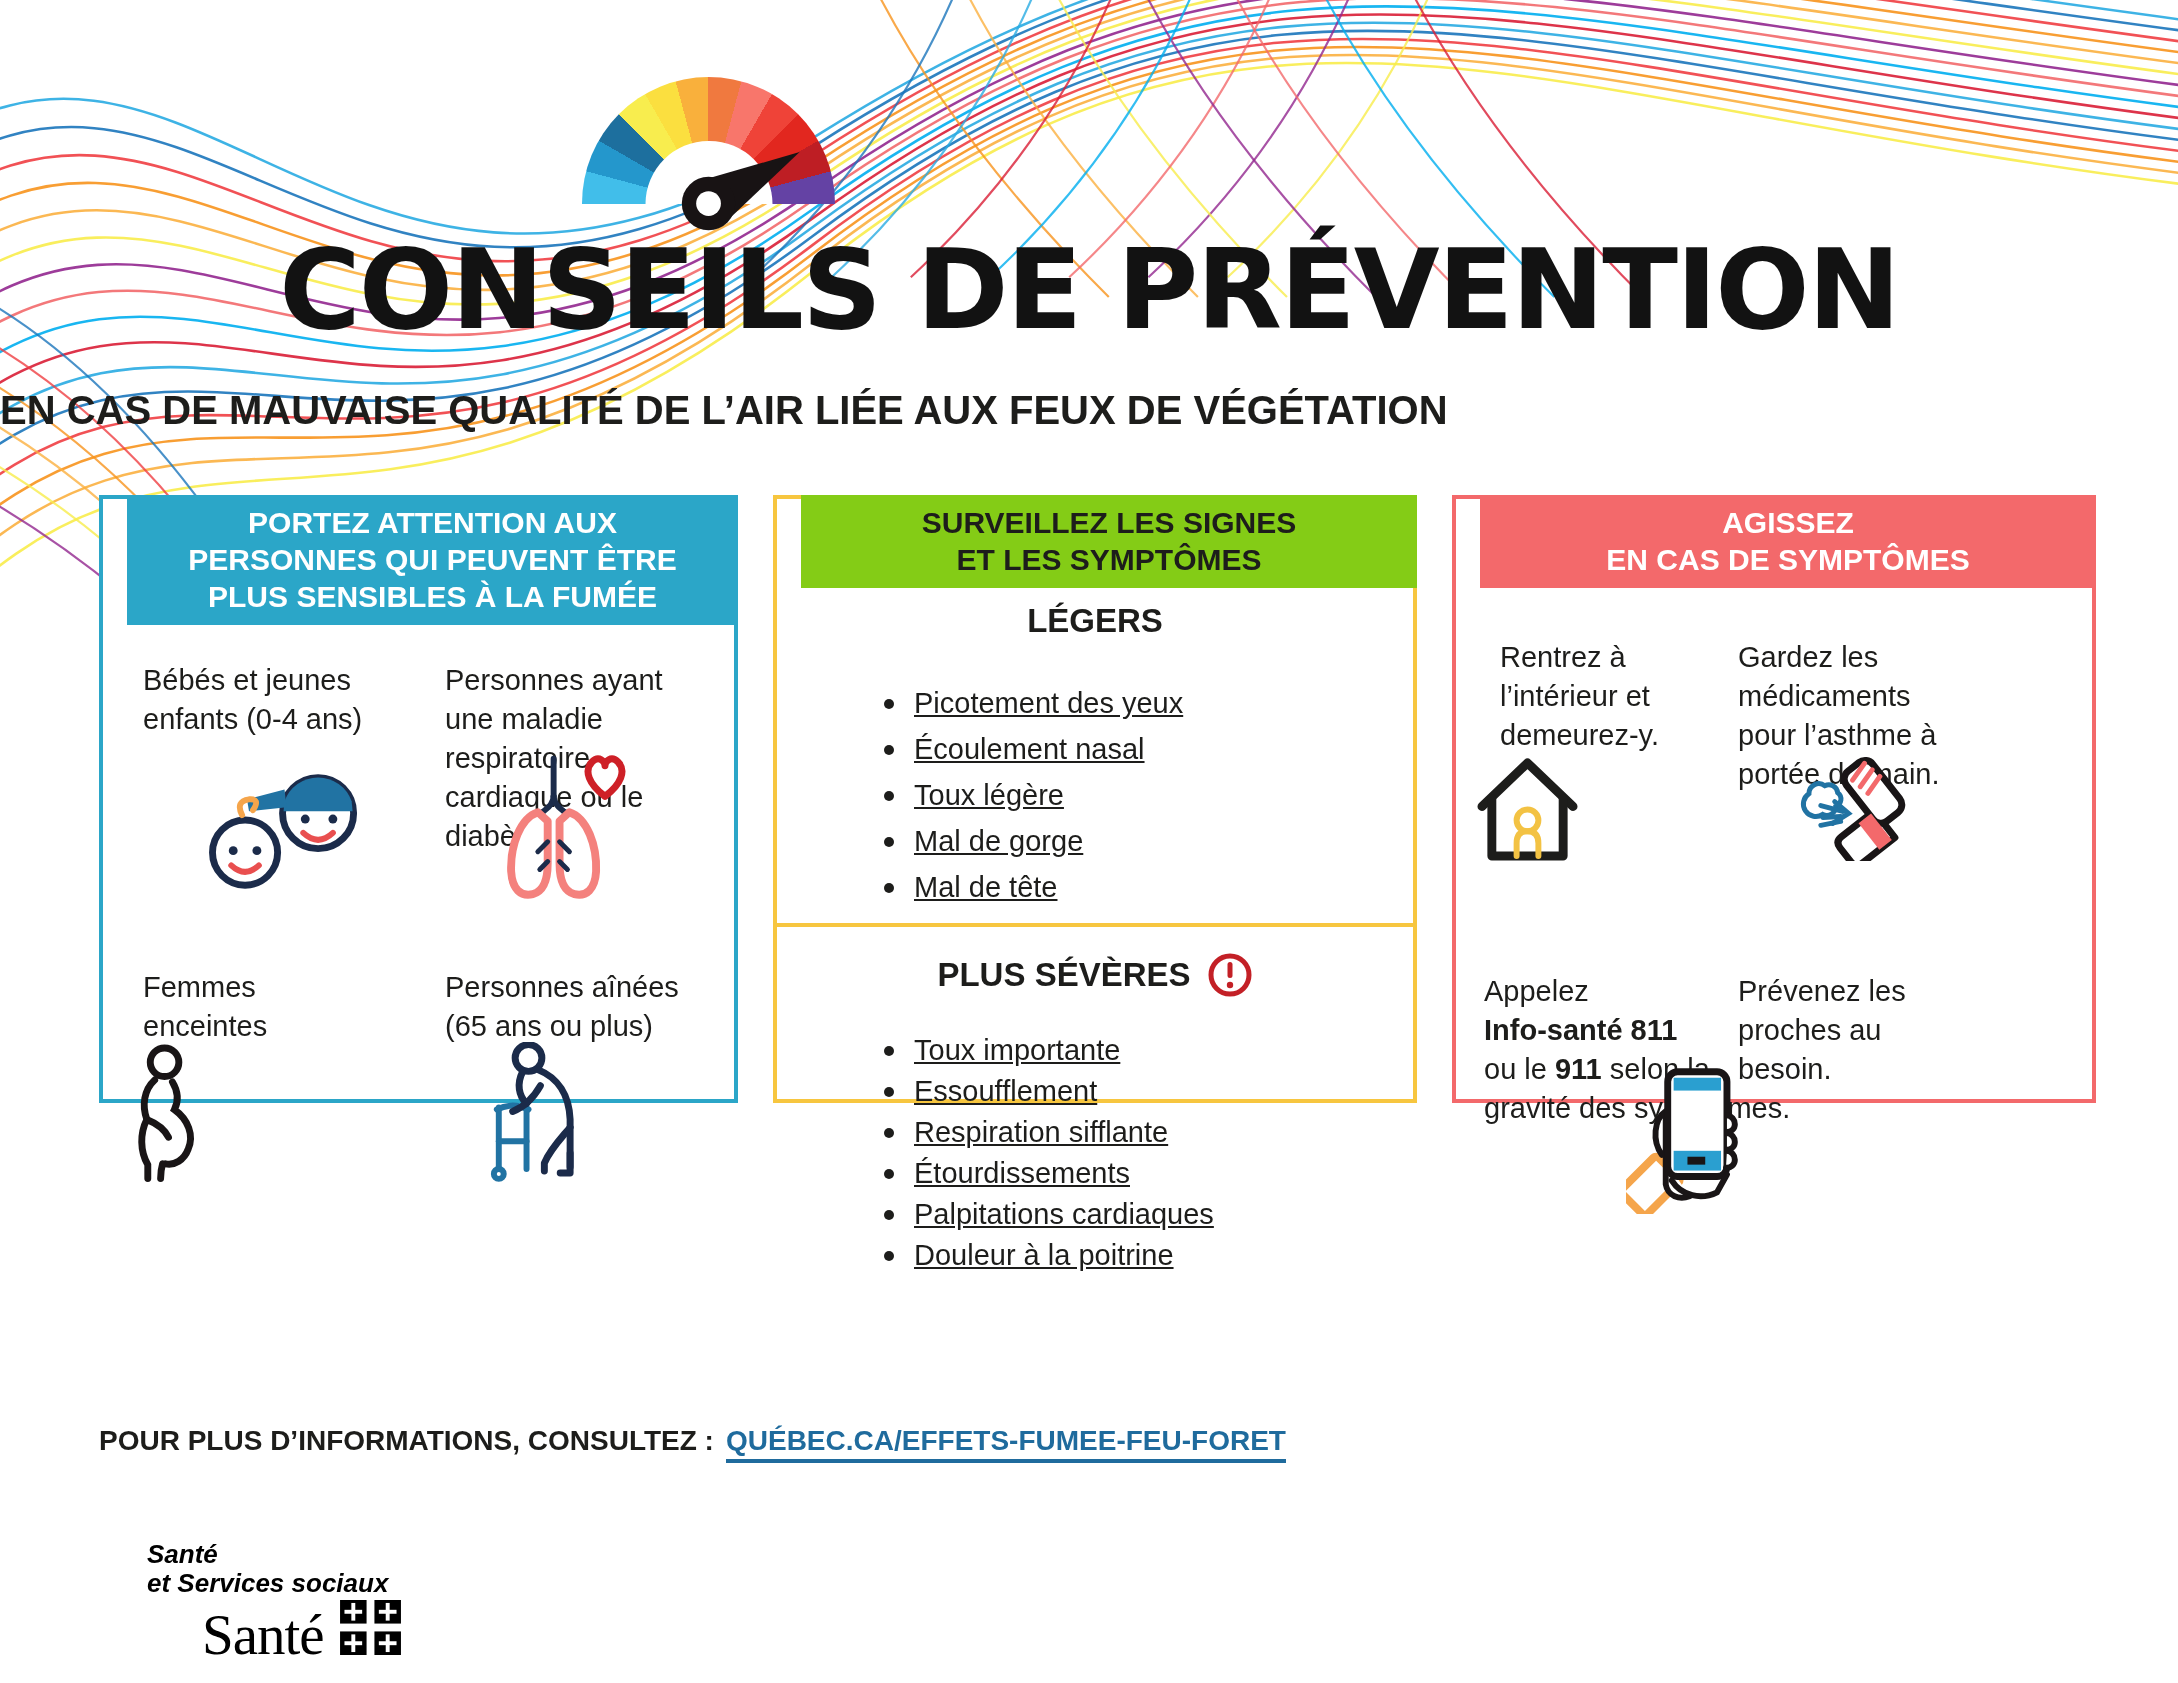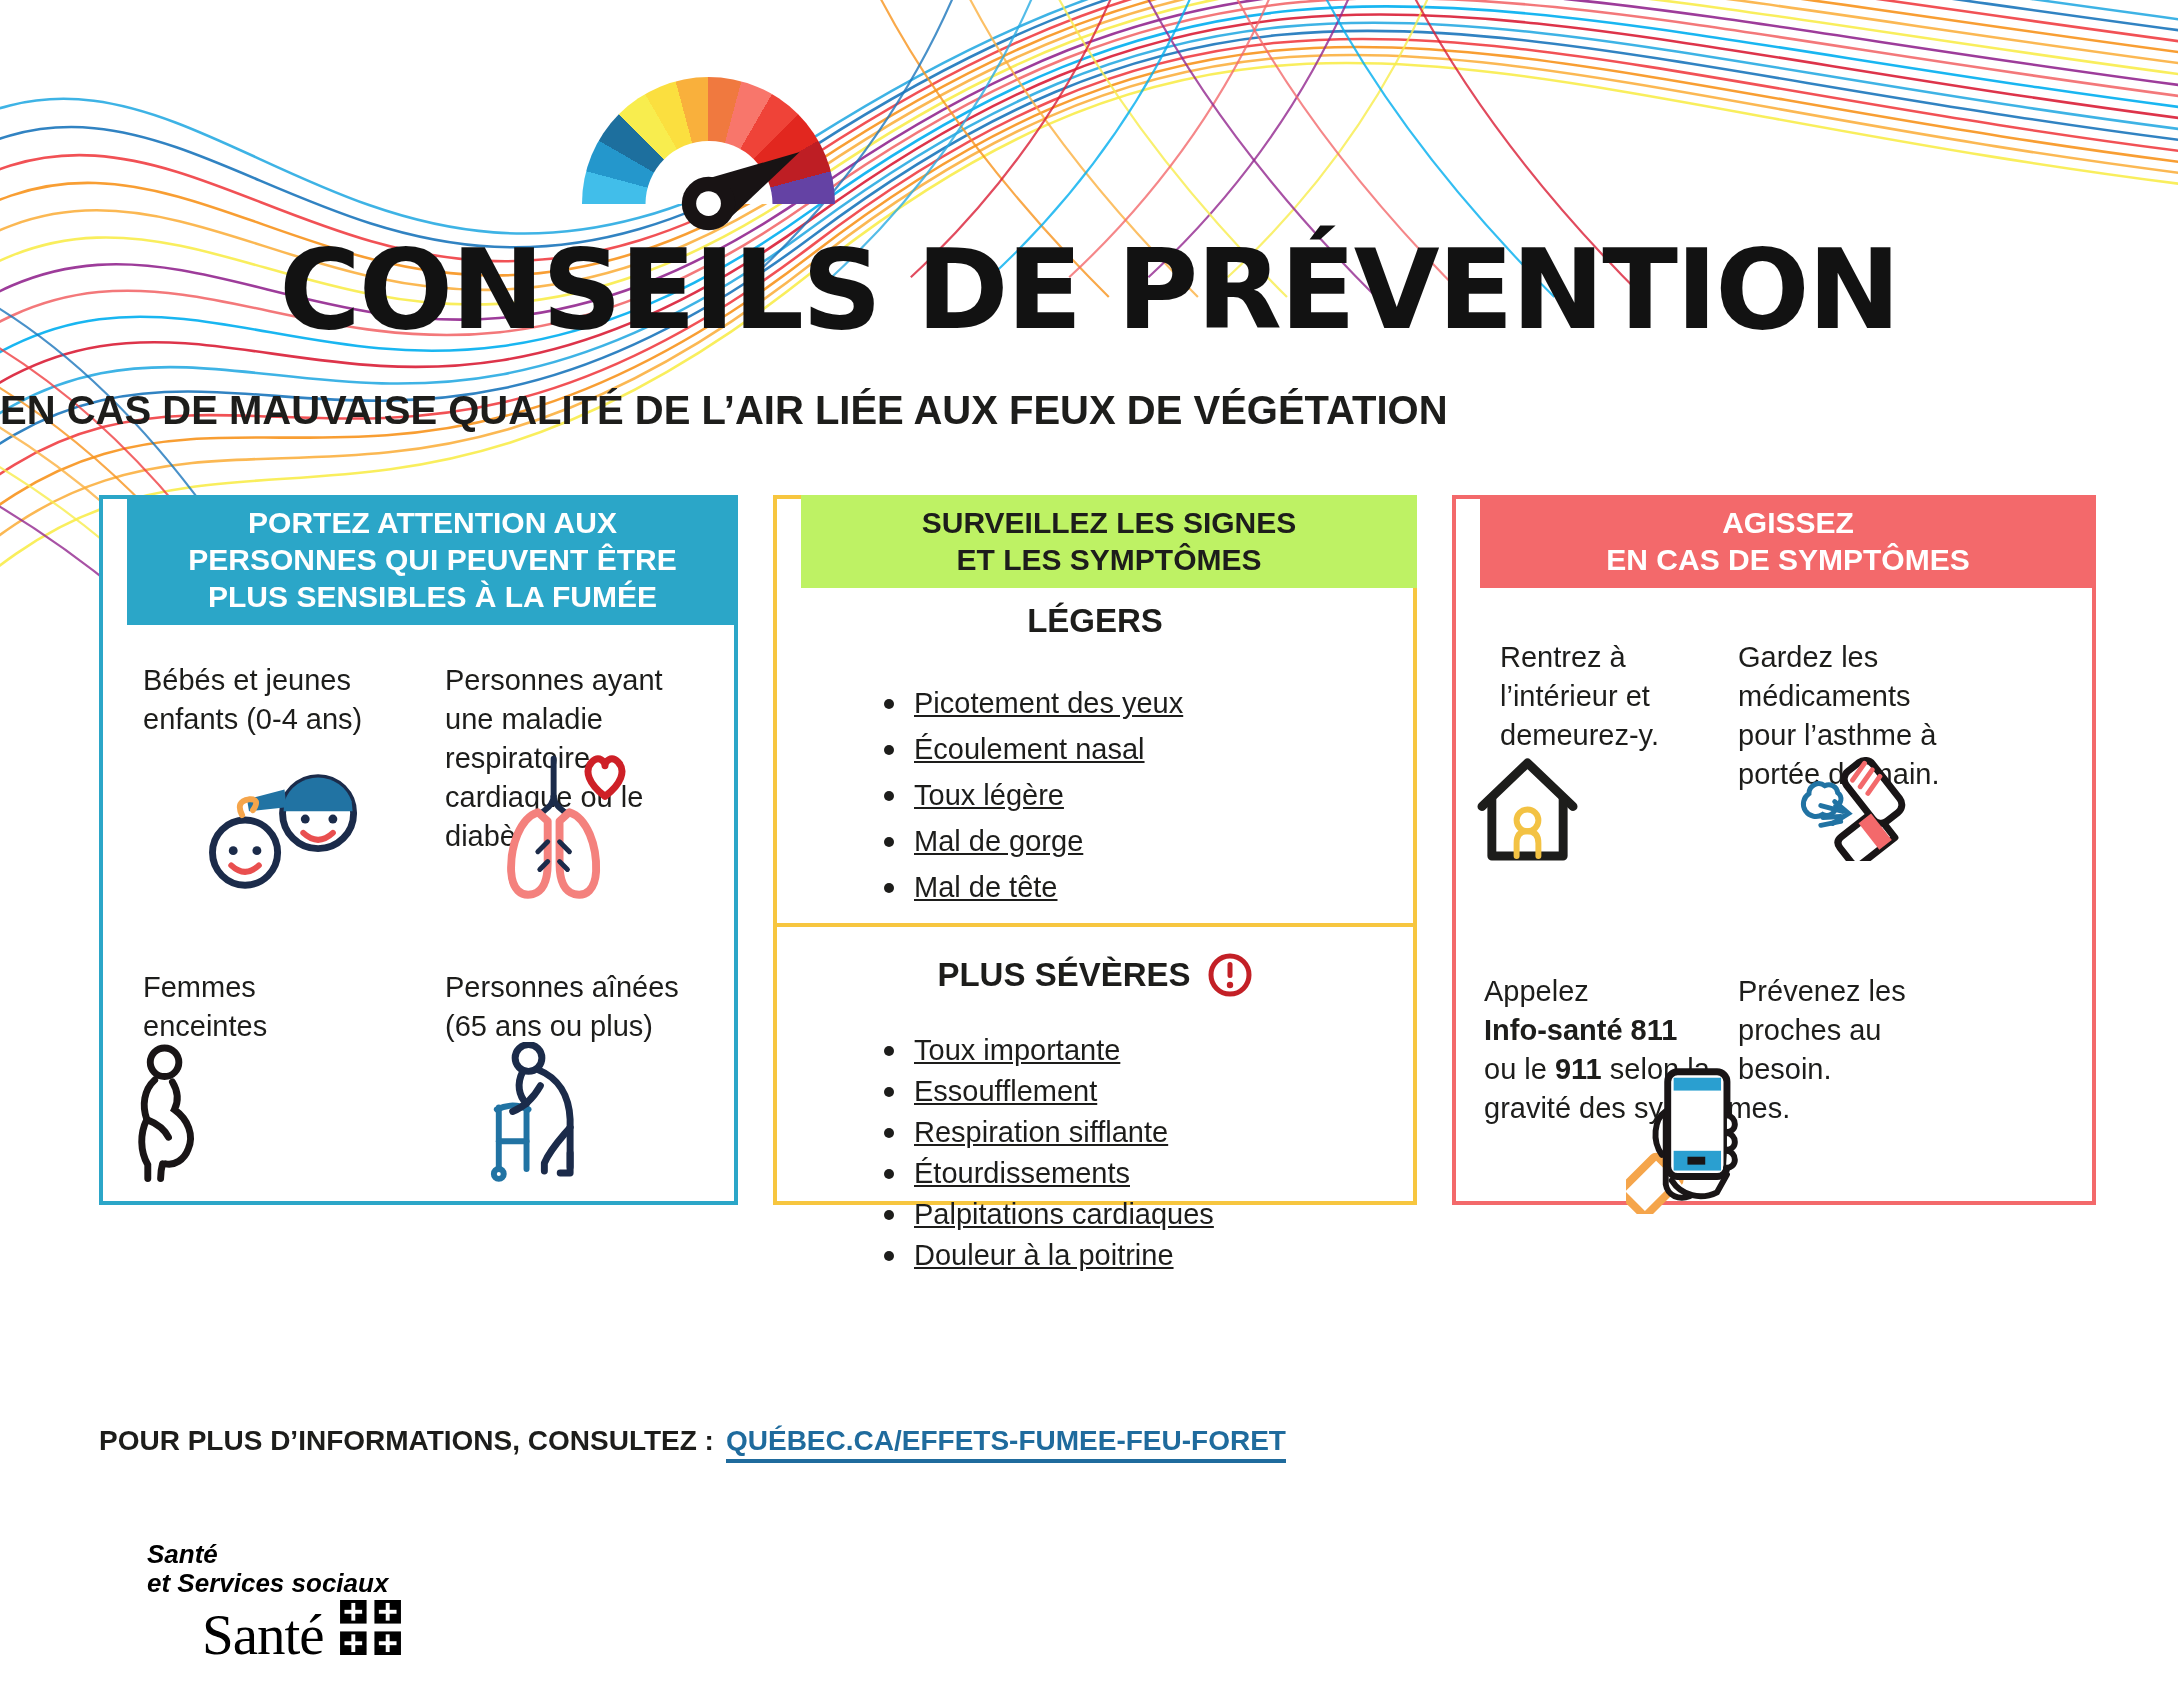--- a/index.html
+++ b/index.html
@@ -24,29 +24,29 @@
   .big-title{
     position:absolute;left:0;right:0;top:232px;margin:0;text-align:center;z-index:2;
     font:800 111px/115px "DejaVu Sans",sans-serif;letter-spacing:-2px;color:#121212;
   }
   .subtitle{
     position:absolute;left:0;right:0;top:388px;z-index:2;
     font:700 40px/44px "Liberation Sans",sans-serif;color:#1d1d1b;
   }
   .cols{position:absolute;left:99px;top:495px;z-index:2;display:grid;
     grid-template-columns:639px 644px 644px;grid-column-gap:35px;}
-  .col{position:relative;height:710px;background:#fff;box-sizing:border-box;padding-left:28px;}
+  .col{position:relative;height:608px;background:#fff;box-sizing:border-box;padding-left:28px;}
   .col-blue{border:4px solid #2BA6C8;}
   .col-yellow{border:4px solid #F7C63F;}
   .col-red{border:4px solid #F3696B;}
   .hdr{position:relative;left:-4px;top:-4px;width:calc(100% + 8px);box-sizing:border-box;
     text-align:center;font:700 30px/37px "Liberation Sans",sans-serif;padding:9px 6px 10px;}
   .hdr span{display:block;}
   .hdr-blue{background:#2BA6C8;color:#ffffff;}
-  .hdr-yellow{background:#bef264;color:#1d1d1b;}
+  .hdr-yellow{background:#84cc16;color:#1d1d1b;}
   .hdr-red{background:#F3696B;color:#ffffff;}
   .lbl{position:absolute;margin:0;font:400 29px/39px "Liberation Sans",sans-serif;color:#1d1d1b;}
   .ic{position:absolute;}
   .sec-title{position:absolute;left:0;right:0;margin:0;text-align:center;
     font:700 33px/38px "Liberation Sans",sans-serif;color:#1d1d1b;}
   .sec-title-row{position:absolute;left:0;right:0;display:flex;justify-content:center;
     align-items:center;gap:16px;}
   .sec-title-row .t{font:700 33px/38px "Liberation Sans",sans-serif;color:#1d1d1b;}
   .divider{position:absolute;left:0;right:0;top:424px;height:4px;background:#F7C63F;}
   .blist{position:absolute;left:101px;margin:0;padding:0;list-style:none;

